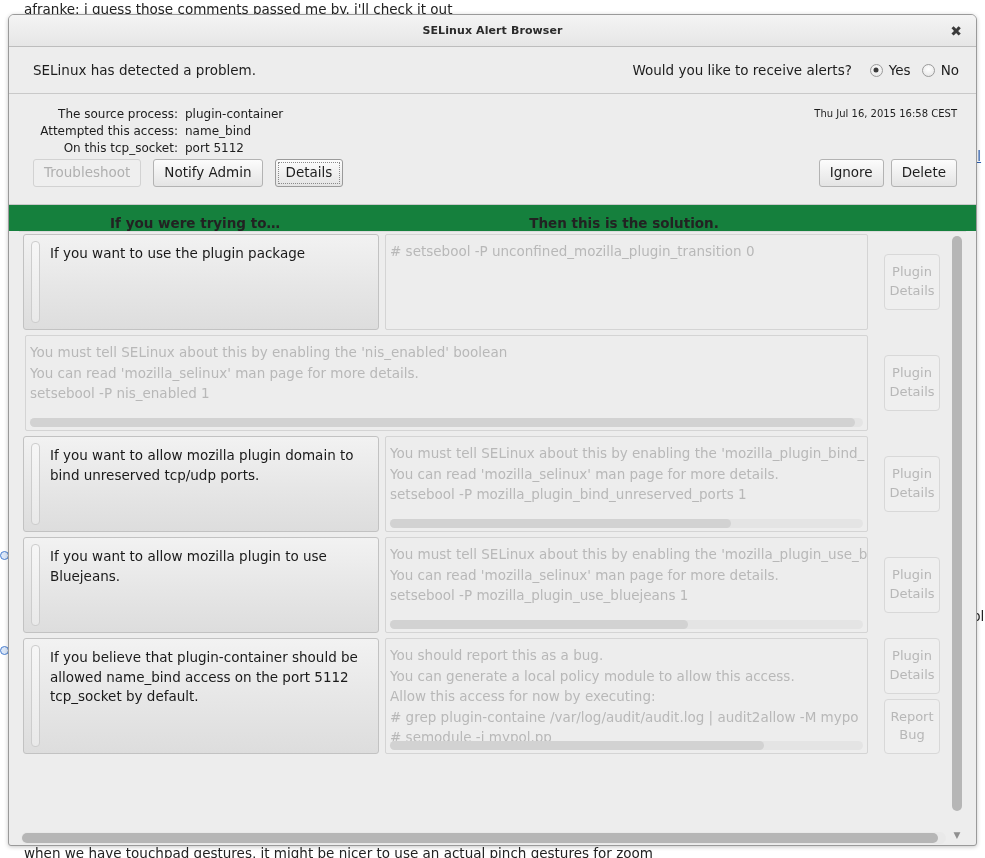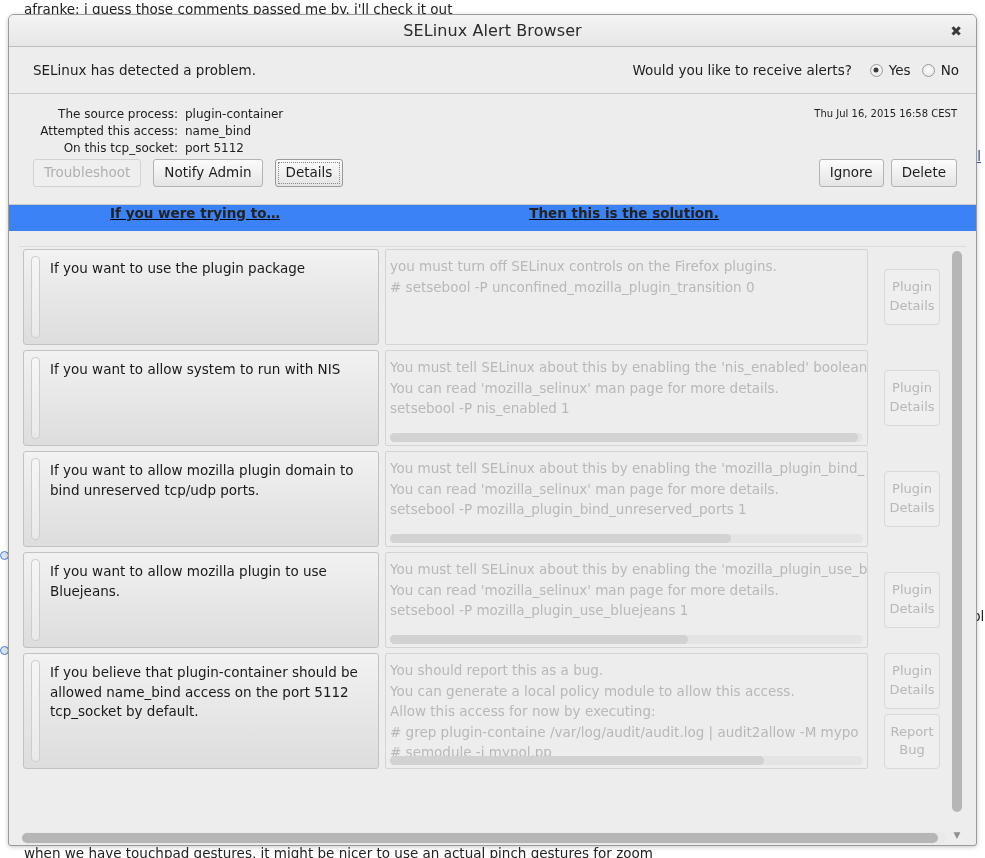--- a/index.html
+++ b/index.html
@@ -60,22 +60,22 @@
     flex: 0 0 31px;
     background: linear-gradient(#f4f4f4, #e6e6e6);
     border-bottom: 1px solid #bdbdbd;
     border-radius: 5px 5px 0 0;
     position: relative;
     display: flex;
     align-items: center;
     justify-content: center;
   }
   .title-text {
-    font-size: 16px;
-    font-weight: normal;
+    font-size: 11px;
+    font-weight: bold;
     color: #2b2b2b;
     letter-spacing: .1px;
   }
   .close-btn {
     position: absolute;
     right: 9px; top: 50%;
     transform: translateY(-50%);
     width: 22px; height: 22px;
     display: flex; align-items: center; justify-content: center;
     font-size: 14px;
@@ -180,39 +180,38 @@
     outline-offset: -4px;
     border-color: #9a9a9a;
   }
   .btn-left { display: flex; gap: 12px; }
   .btn-right { display: flex; gap: 7px; }
 
   
   .col-heads {
     flex: 0 0 26px;
     display: flex;
-    align-items: flex-start;
-    background: #3b82f6;
+    align-items: flex-end;
+    background: #15803d;
     padding-right: 19px;
-    text-decoration: underline;
   }
   .col-head {
     font-size: 13.5px;
     font-weight: bold;
     color: #222;
     text-align: center;
   }
   .col-head.trying { width: 372px; }
   .col-head.solution { width: 486px; }
 
   
   .list-area {
     flex: 1 1 auto;
     position: relative;
-    margin: 15px 10px 0 10px;
+    margin: 0 10px 0 10px;
     background: #ededed;
     overflow: hidden;
     border-top: 1px solid #dcdcdc;
   }
   .list-inner {
     position: absolute;
     left: 0; top: 0; right: 18px; bottom: 16px;
     overflow: hidden;
   }
   .row {
@@ -441,33 +440,28 @@
 
   <div class="list-area">
     <div class="list-inner" id="rows-container">
         <div class="row" style="height: 101px;">
           <div class="cell-trying">
             <div class="inner-bar"></div>
             <div class="trying-text">If you want to use the plugin package</div>
           </div>
           <div class="cell-solution">
             <div class="sol-lines">
-              <div class="sol-line">you must turn off SELinux controls on the Firefox plugins.</div>
               <div class="sol-line"># setsebool -P unconfined_mozilla_plugin_transition 0</div>
             </div>
           </div>
           <div class="cell-buttons">
             <button class="pbtn">Plugin Details</button>
           </div>
         </div>
         <div class="row" style="height: 101px;">
-          <div class="cell-trying">
-            <div class="inner-bar"></div>
-            <div class="trying-text">If you want to allow system to run with NIS</div>
-          </div>
           <div class="cell-solution">
             <div class="sol-lines">
               <div class="sol-line">You must tell SELinux about this by enabling the 'nis_enabled' boolean</div>
               <div class="sol-line">You can read 'mozilla_selinux' man page for more details.</div>
               <div class="sol-line">setsebool -P nis_enabled 1</div>
             </div>
             <div class="hscroll">
               <div class="thumb" style="width: 99%;"></div>
             </div>
           </div>

